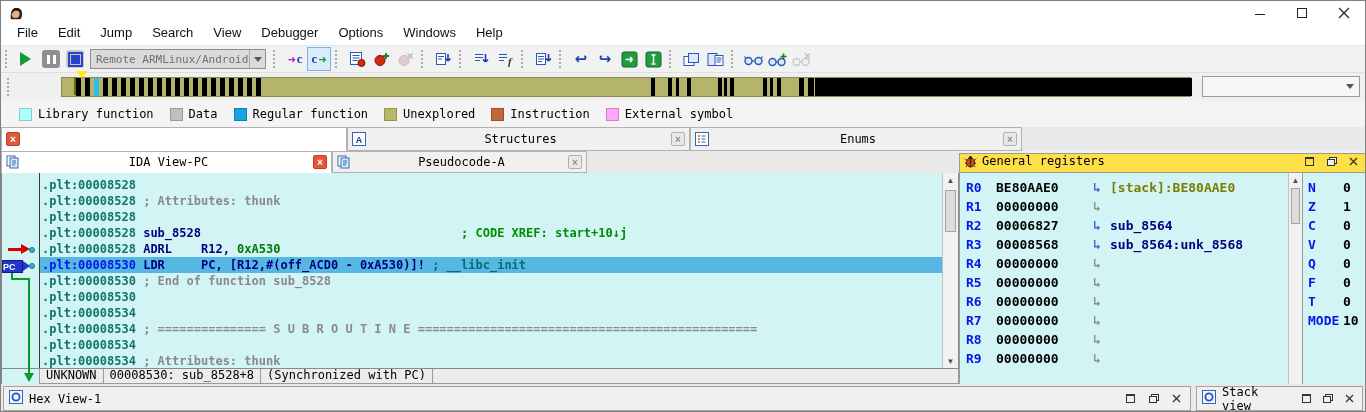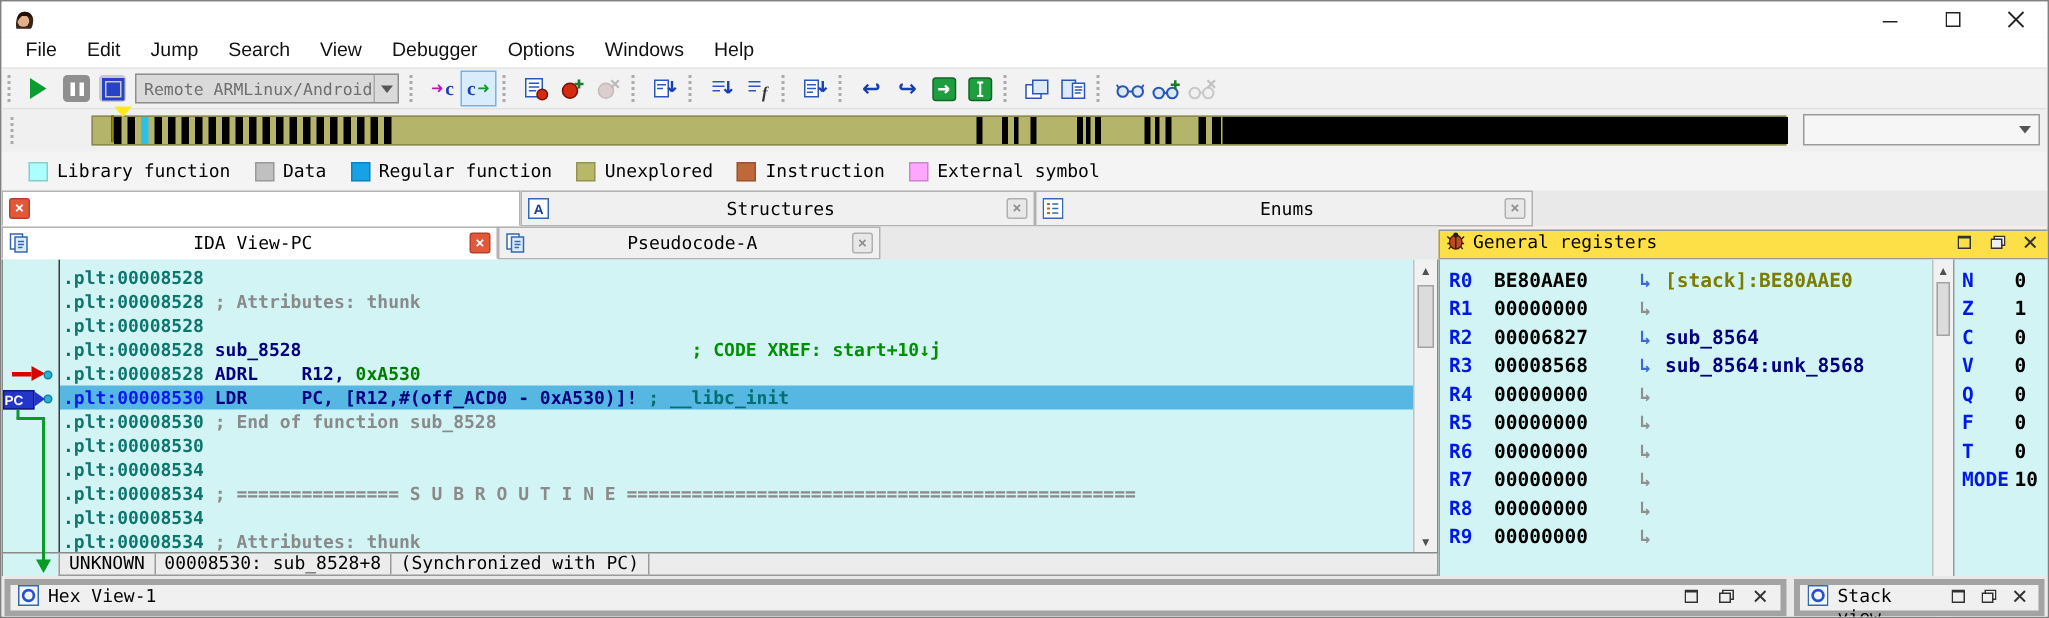--- a/index.html
+++ b/index.html
@@ -115,21 +115,21 @@
   .frow{height:19px;line-height:19px;display:flex}
   .fname{width:40px;padding-left:5px;color:#0018e8}
   .fval{color:#000}
   .rhscroll{height:13px;background:#f1f1f1;border:1px solid #bdbdbd;display:flex;align-items:stretch}
   .harr{width:14px;display:flex;align-items:center;justify-content:center;font-size:7px;color:#505050}
   .htrack{flex:1;position:relative}
   .hthumb{position:absolute;top:1px;bottom:1px;left:38%;width:78px;background:#dcdcdc;border:1px solid #a2a2a2}
 
   
   .bbars{position:absolute;left:0;top:383px;width:100%;height:29px;background:#e9e9e9;display:flex;gap:5px;padding:2px 2px 2px 2px}
-  .bbar{display:flex;background:#f0f0f0;border:4px solid #a3a3a3;padding:0 5px;gap:6px;height:25px}
+  .bbar{display:flex;align-items:center;background:#f0f0f0;border:1px solid #a3a3a3;padding:0 5px;gap:6px;height:25px}
   .bbar .blbl{font-family:"DejaVu Sans Mono",monospace;font-size:12px;color:#000}
   .bbar .bsp{flex:1}
   .bbar1{width:1188px}
   .bbar2{flex:1}
 </style>
 </head>
 <body>
 
 <div class="window">
 

